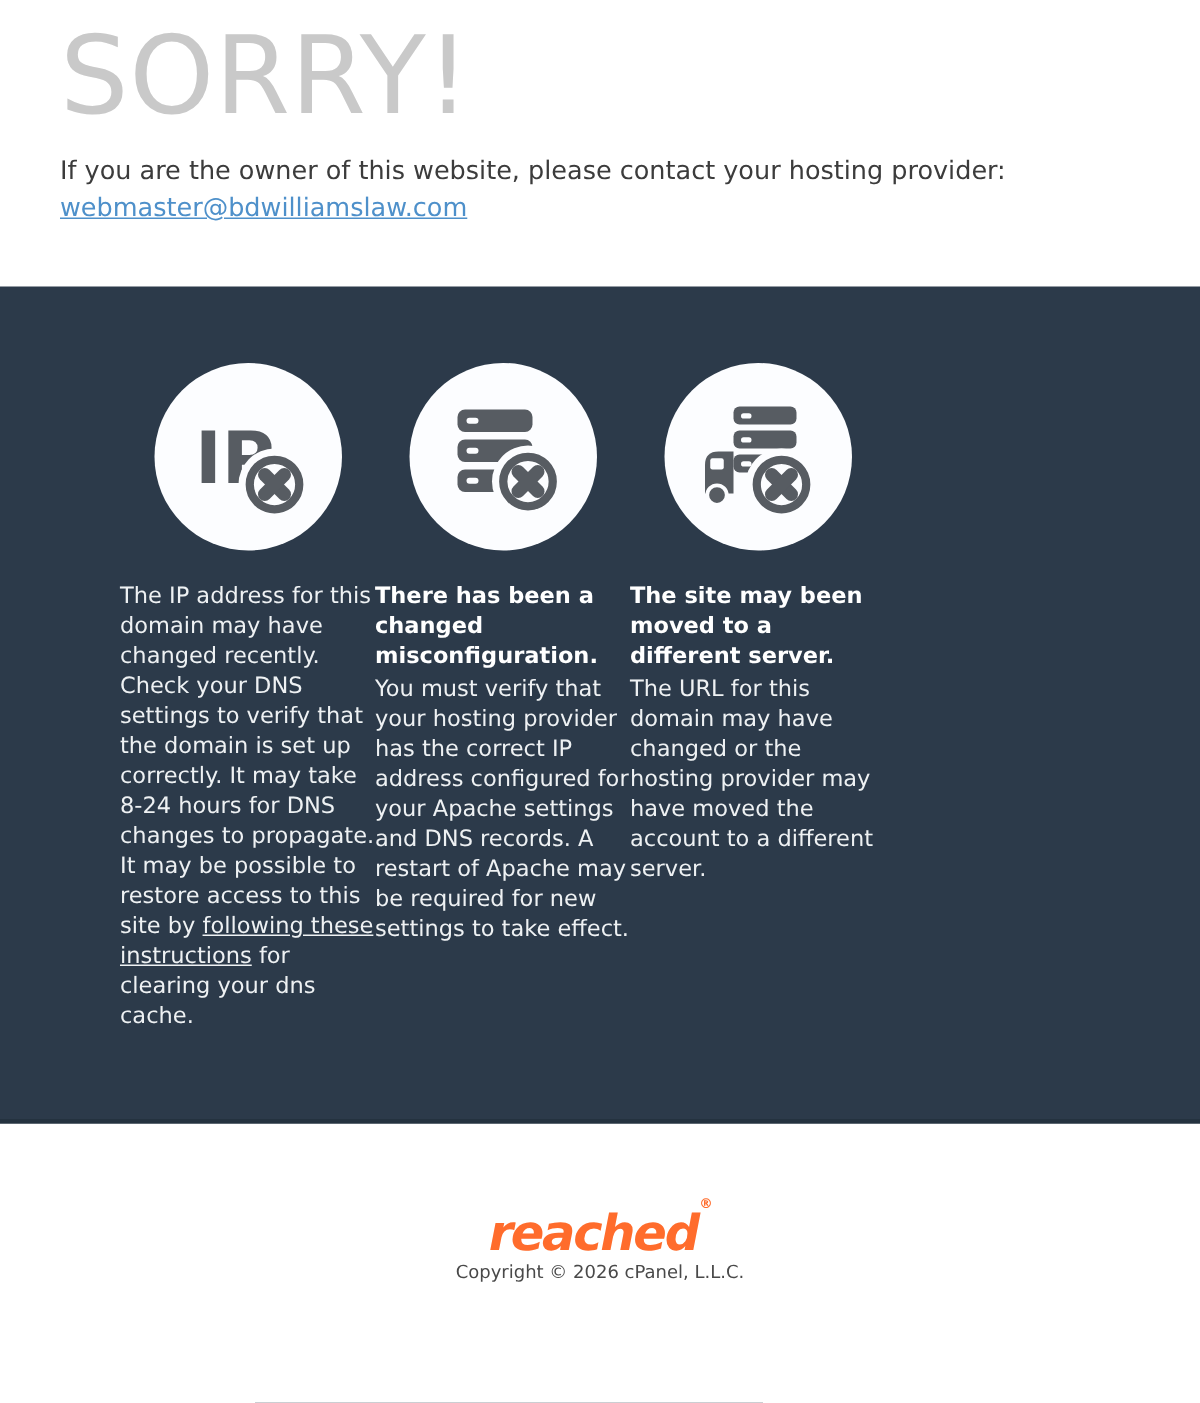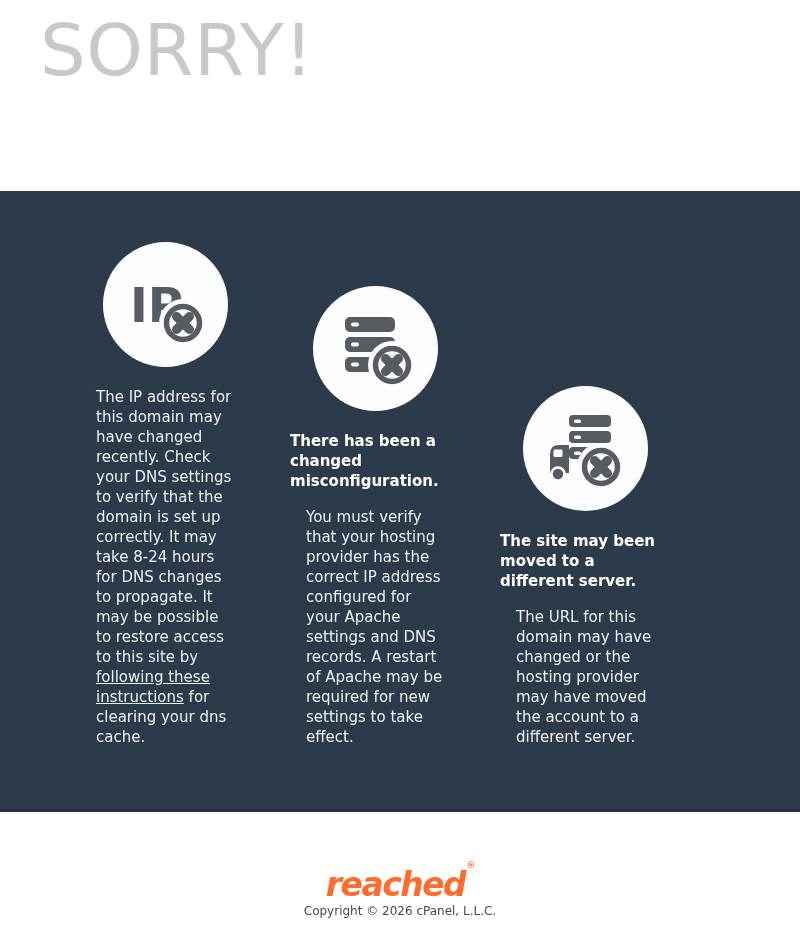--- a/index.html
+++ b/index.html
@@ -44,43 +44,41 @@
   .dark-band {
     background: #2c3a4a;
     border-bottom: 3px solid #24323f;
     padding: 51px 0 46px 0;
     min-height: 558px;
   }
   .columns {
     margin-left: 80px;
     width: 590px;
     display: flex;
-    gap: 40px;
-    align-items: flex-end;
   }
   .col { width: 170px; }
   .icon-circle {
     width: 125px; height: 125px;
     border-radius: 50%;
     background: #fcfdff;
     margin: 0 auto 20px auto;
     display: flex;
     align-items: center;
     justify-content: center;
   }
   .icon-circle svg { display: block; }
   .col-heading {
     margin: 0 0 2px 0;
     font-size: 15px;
     font-weight: bold;
     color: #ffffff;
     line-height: 20px;
   }
   .col-body {
-    margin: 16px;
+    margin: 0;
     font-size: 15px;
     color: #eef1f3;
     line-height: 20px;
   }
   a.col-link {
     color: #eef1f3;
     text-decoration: underline;
     cursor: pointer;
   }
 
@@ -111,20 +109,24 @@
     margin-top: 3px;
     font-size: 12px;
     color: #494949;
   }
 </style>
 </head>
 <body>
 
 <div class="top-section">
   <h1 class="page-title">SORRY!</h1>
+  <p class="intro">
+    <span class="intro-line">If you are the owner of this website, please contact your hosting provider:</span>
+    <a class="email-link" href="#">webmaster@bdwilliamslaw.com</a>
+  </p>
 </div>
 
 <div class="dark-band">
   <div class="columns">
 
     <div class="col">
       <div class="icon-circle">
         <svg width="88" height="88" viewBox="0 0 88 88" aria-hidden="true">
           <text x="9" y="61" font-size="48" font-weight="bold" fill="#575c62" font-family="DejaVu Sans, sans-serif">IP</text>
           <circle cx="62" cy="62" r="24" fill="#fcfdff"></circle>

